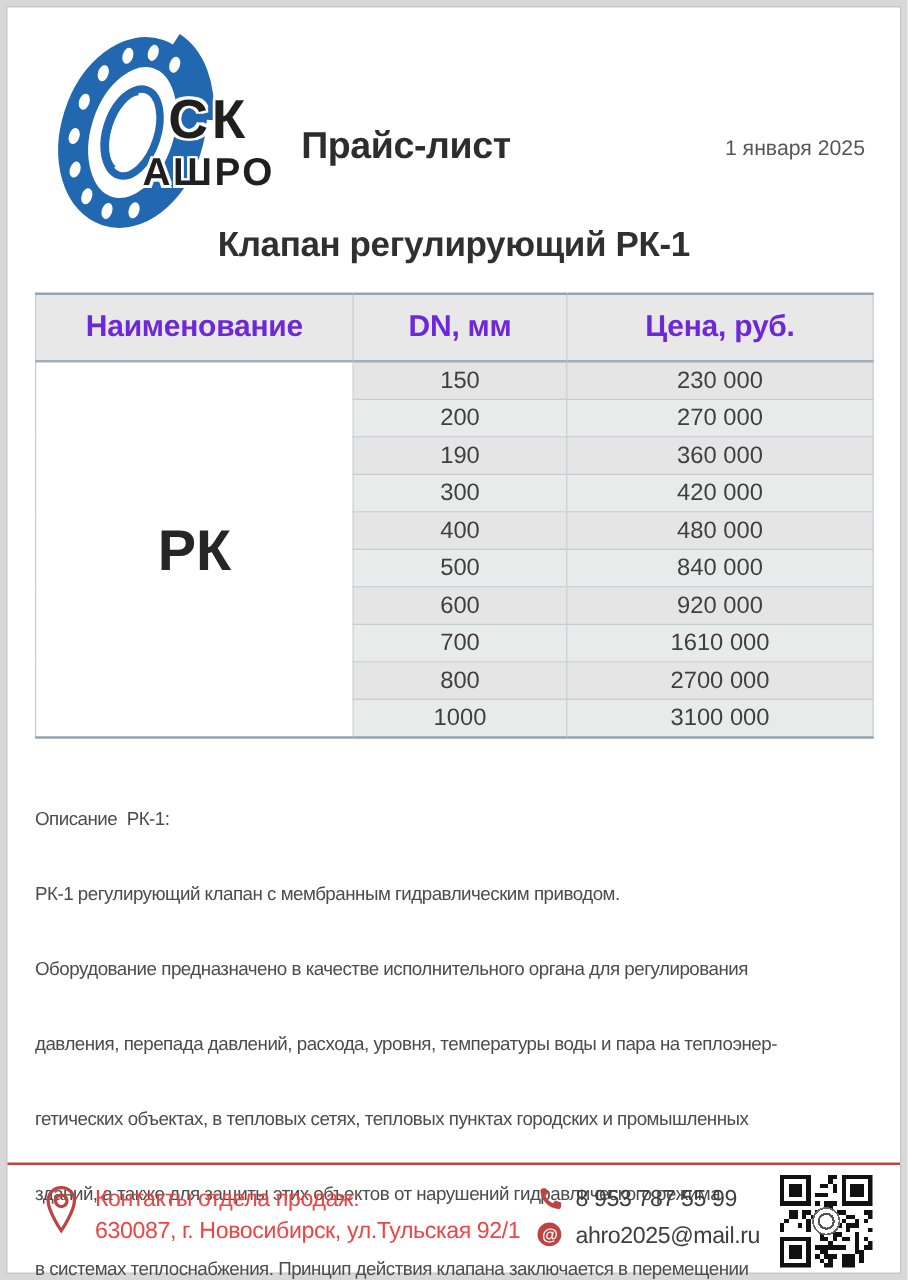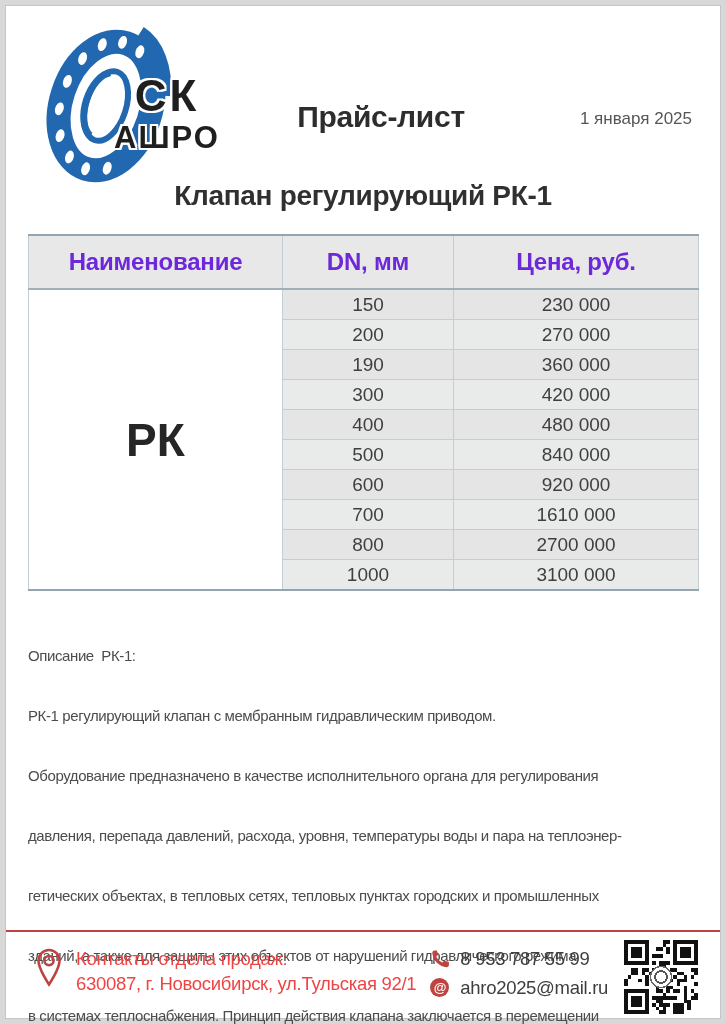--- a/index.html
+++ b/index.html
@@ -15,21 +15,21 @@
   }
 
   
   .hdr{position:relative;height:176px;}
   .logo{position:absolute;left:24px;top:10px;width:210px;height:168px;}
   .logo svg{position:absolute;left:0;top:0;}
   .logo-text{position:absolute;left:84px;top:58px;color:#1f1f1f;font-weight:bold;line-height:1;
     text-shadow:2px 0 #fff,-2px 0 #fff,0 2px #fff,0 -2px #fff,2px 2px #fff,-2px -2px #fff,2px -2px #fff,-2px 2px #fff;}
   .logo-text .l1{font-size:44px;letter-spacing:3px;text-align:center;}
   .logo-text .l2{font-size:31px;letter-spacing:2px;margin-top:4px;}
-  .doc-title{position:absolute;left:235px;top:94px;width:280px;text-align:center;
+  .doc-title{position:absolute;left:235px;top:94px;width:280px;
     font-size:30px;font-weight:bold;color:#2d2d2d;letter-spacing:-0.3px;}
   .doc-date{position:absolute;right:28px;top:103px;font-size:17px;color:#565656;}
 
   .product-title{position:absolute;left:0;right:0;top:170px;margin:4px;text-align:center;
     font-size:28px;font-weight:bold;color:#303030;letter-spacing:-0.3px;}
 
   
   table.price{
     position:absolute;left:22px;top:228px;width:670px;
     border-collapse:collapse;table-layout:fixed;

